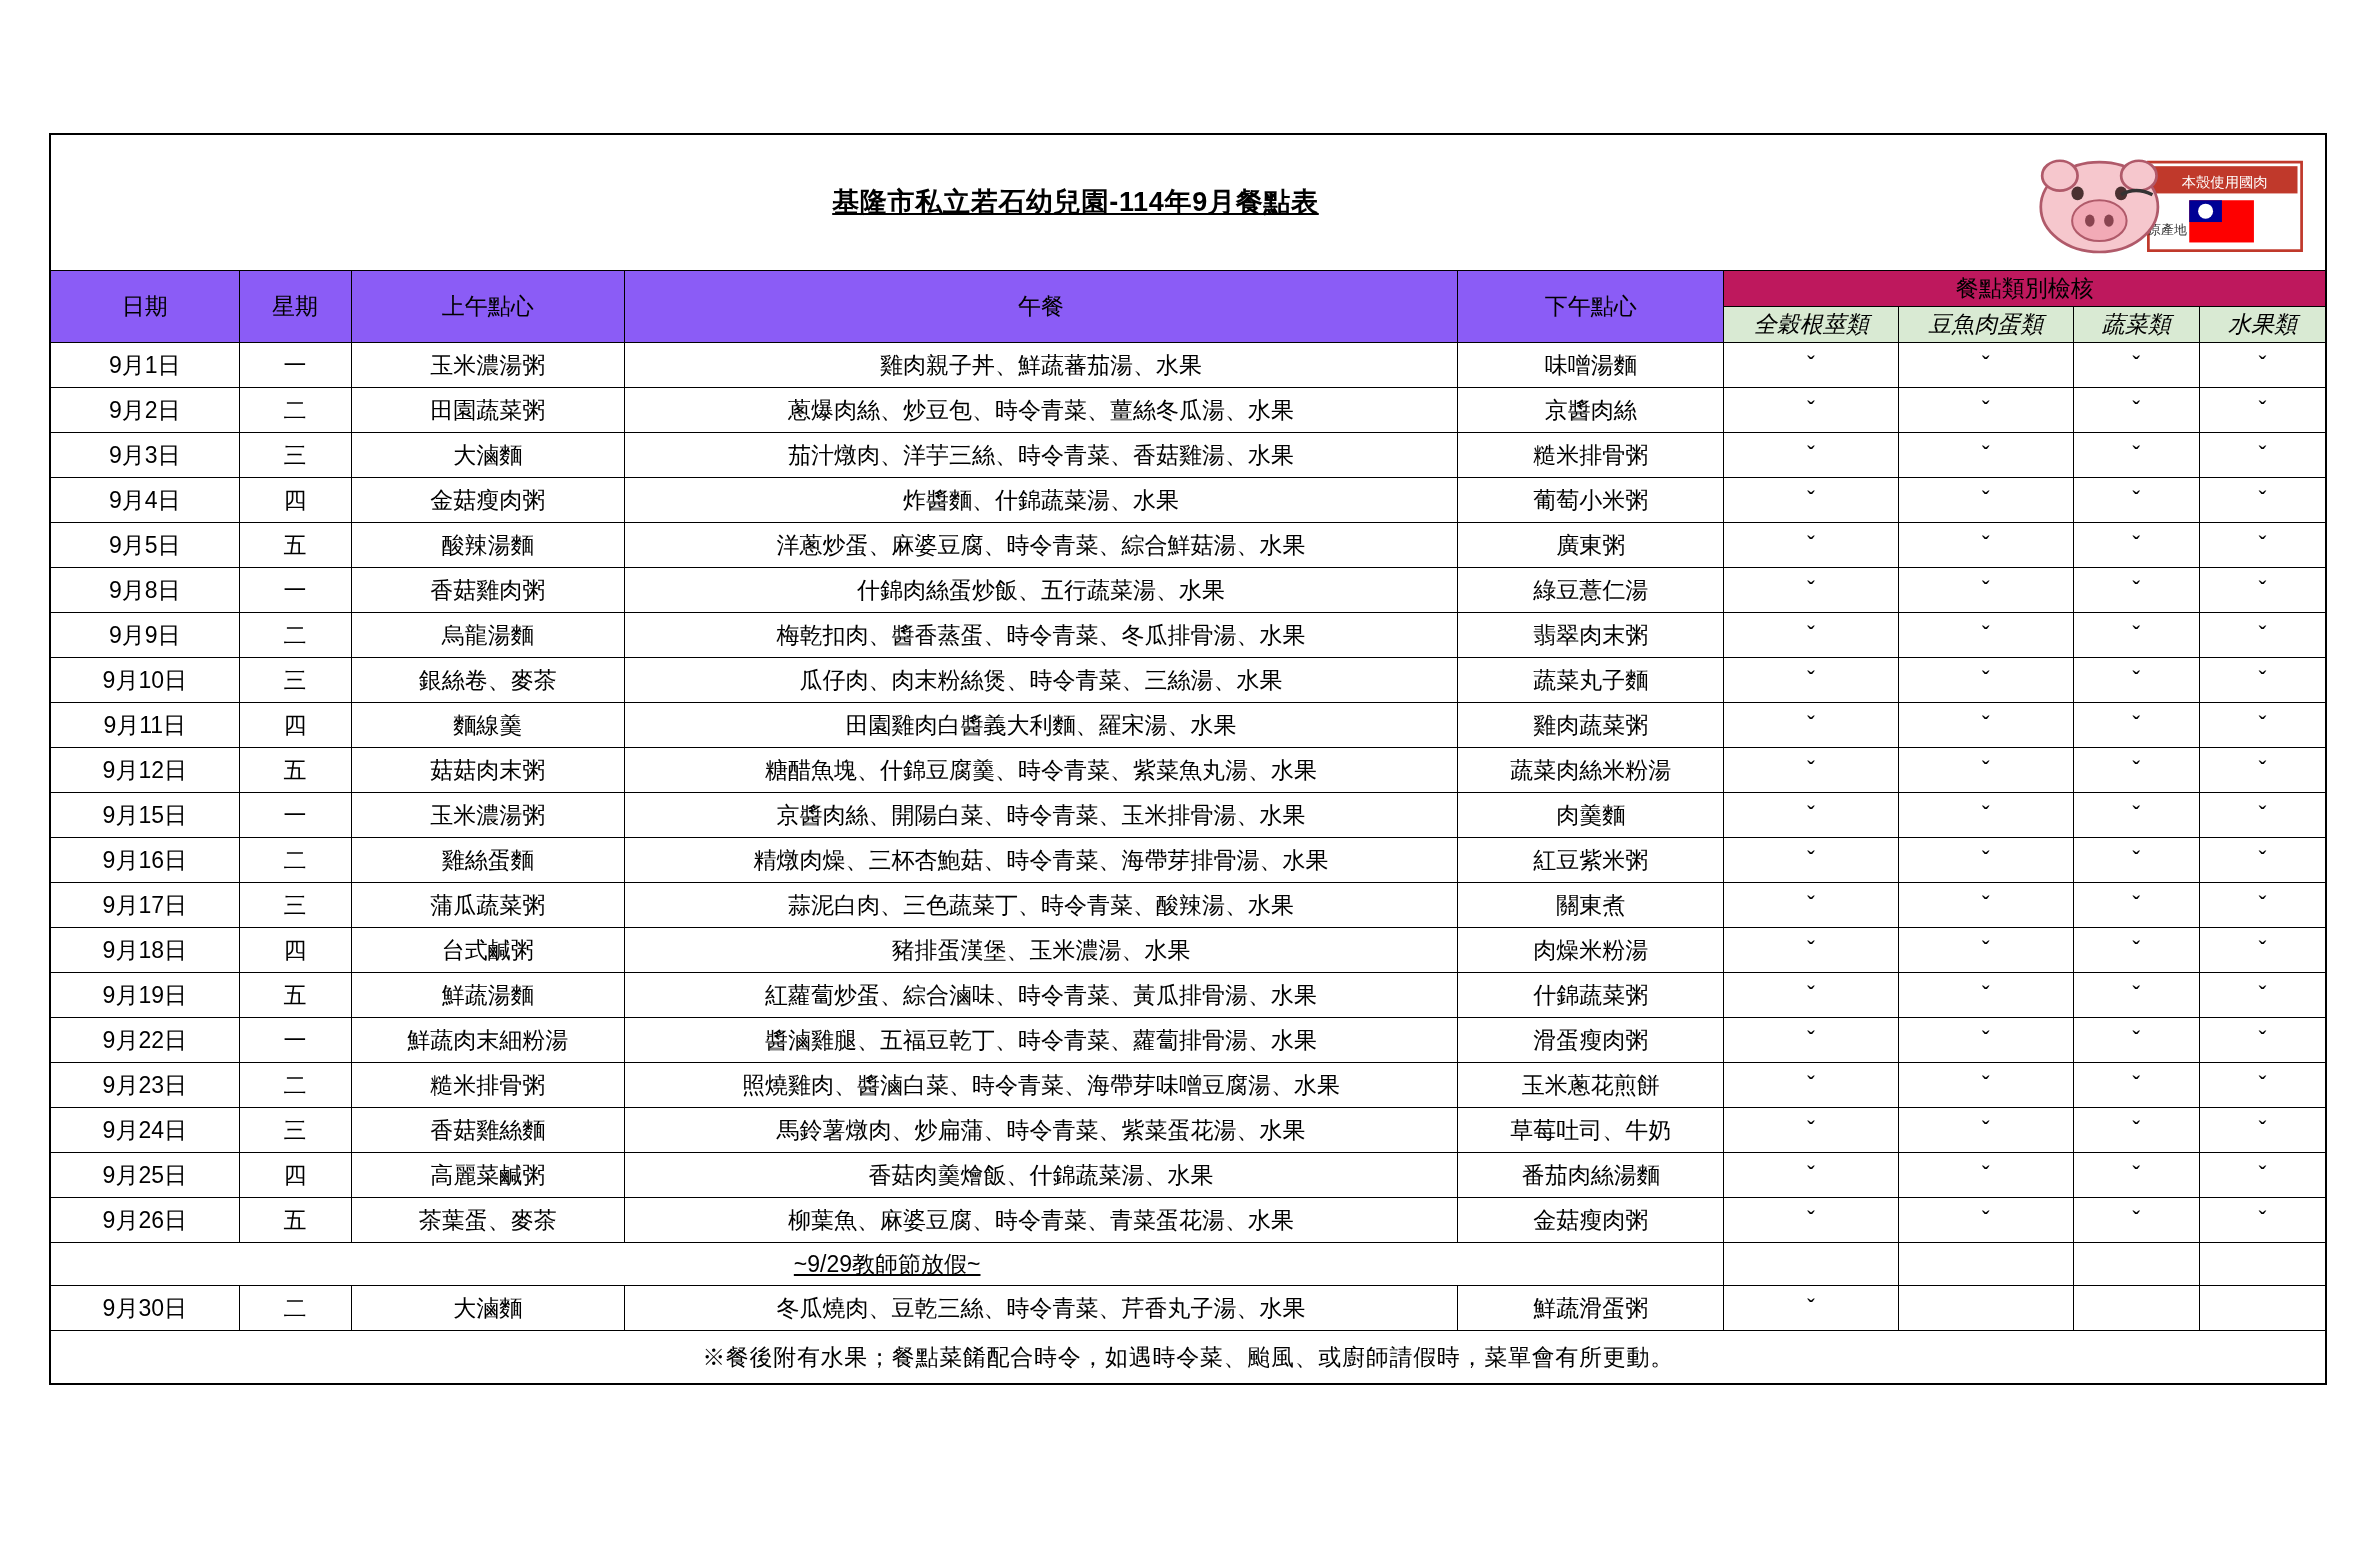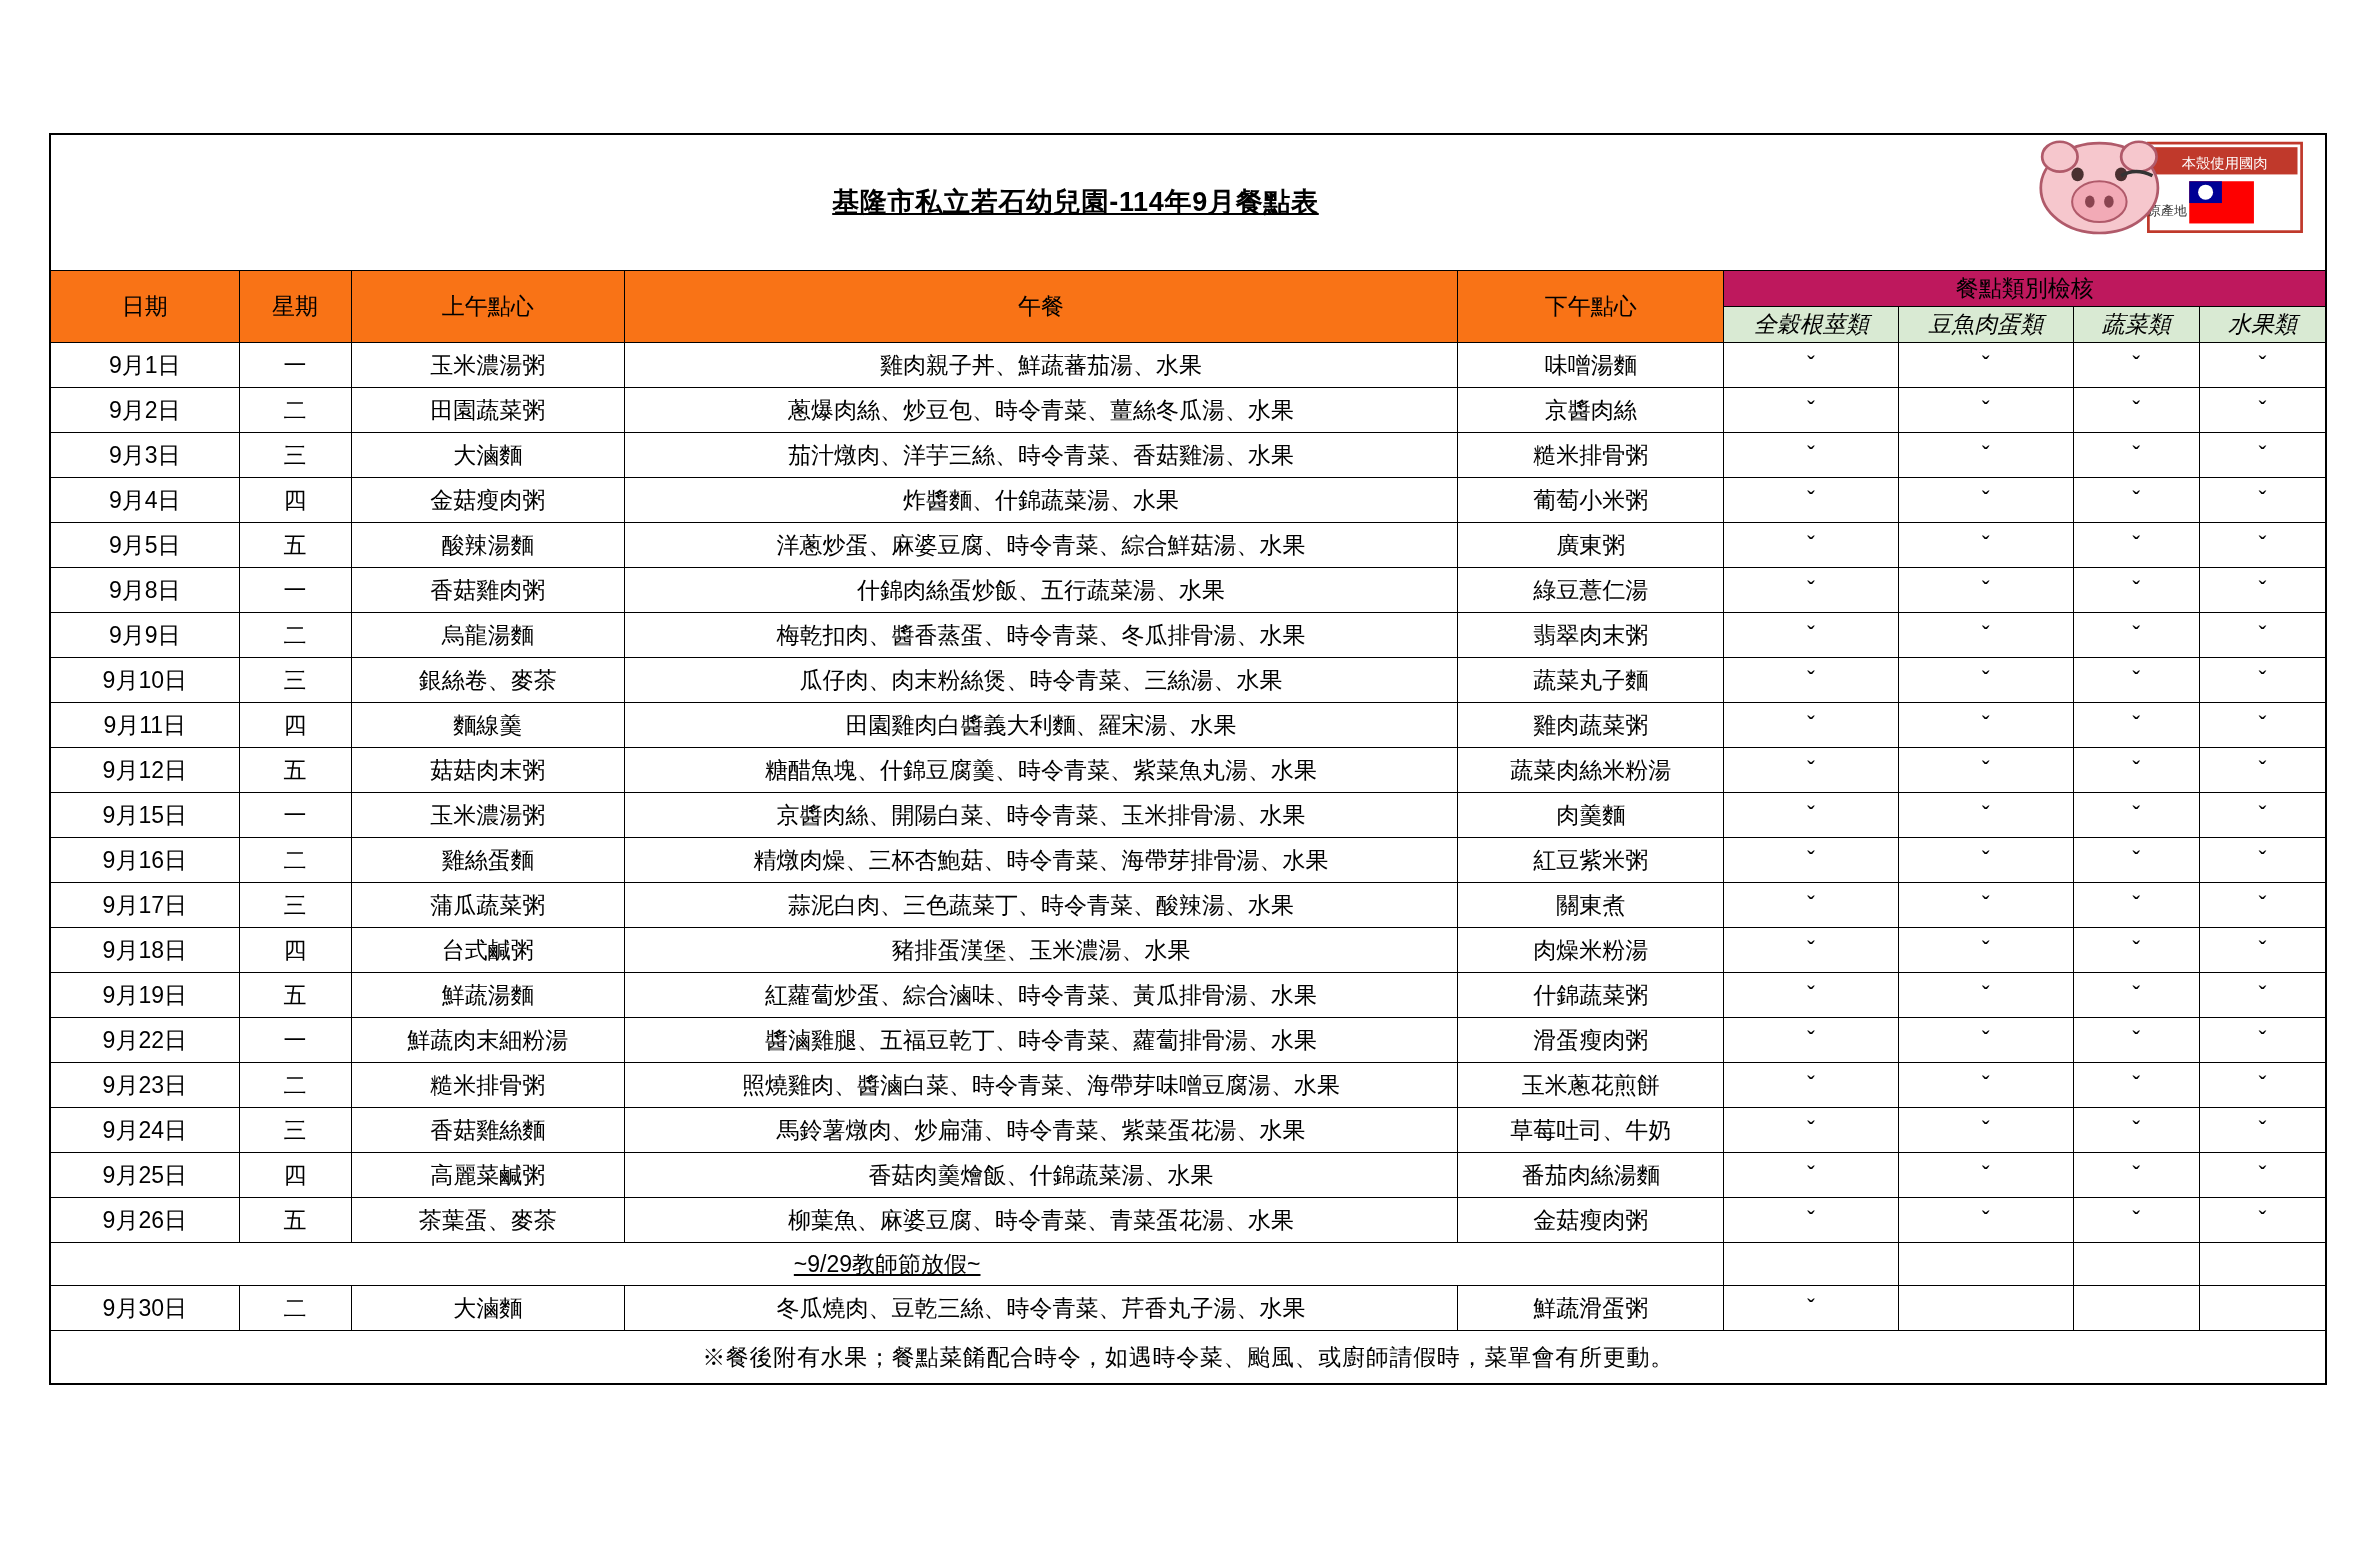--- a/index.html
+++ b/index.html
@@ -44,29 +44,29 @@
   .title-text {
     font-size: 27px;
     font-weight: bold;
     letter-spacing: 0.7px;
     padding-right: 225px;
     text-decoration: underline;
   }
   .logo {
     position: absolute;
     right: 20.4px;
-    top: 4px;
+    top: 23px;
     width: 286px;
     height: 109px;
   }
   .logo svg { display: block; }
 
   
   .hdr {
-    background: #f97316;
+    background: #8b5cf6;
     font-weight: bold;
     font-size: 24.5px;
   }
   .hdr-sub {
     background: #d9ead3;
     font-weight: bold;
     font-size: 22px;
     font-style: italic;
   }
   .hdr-cat {

